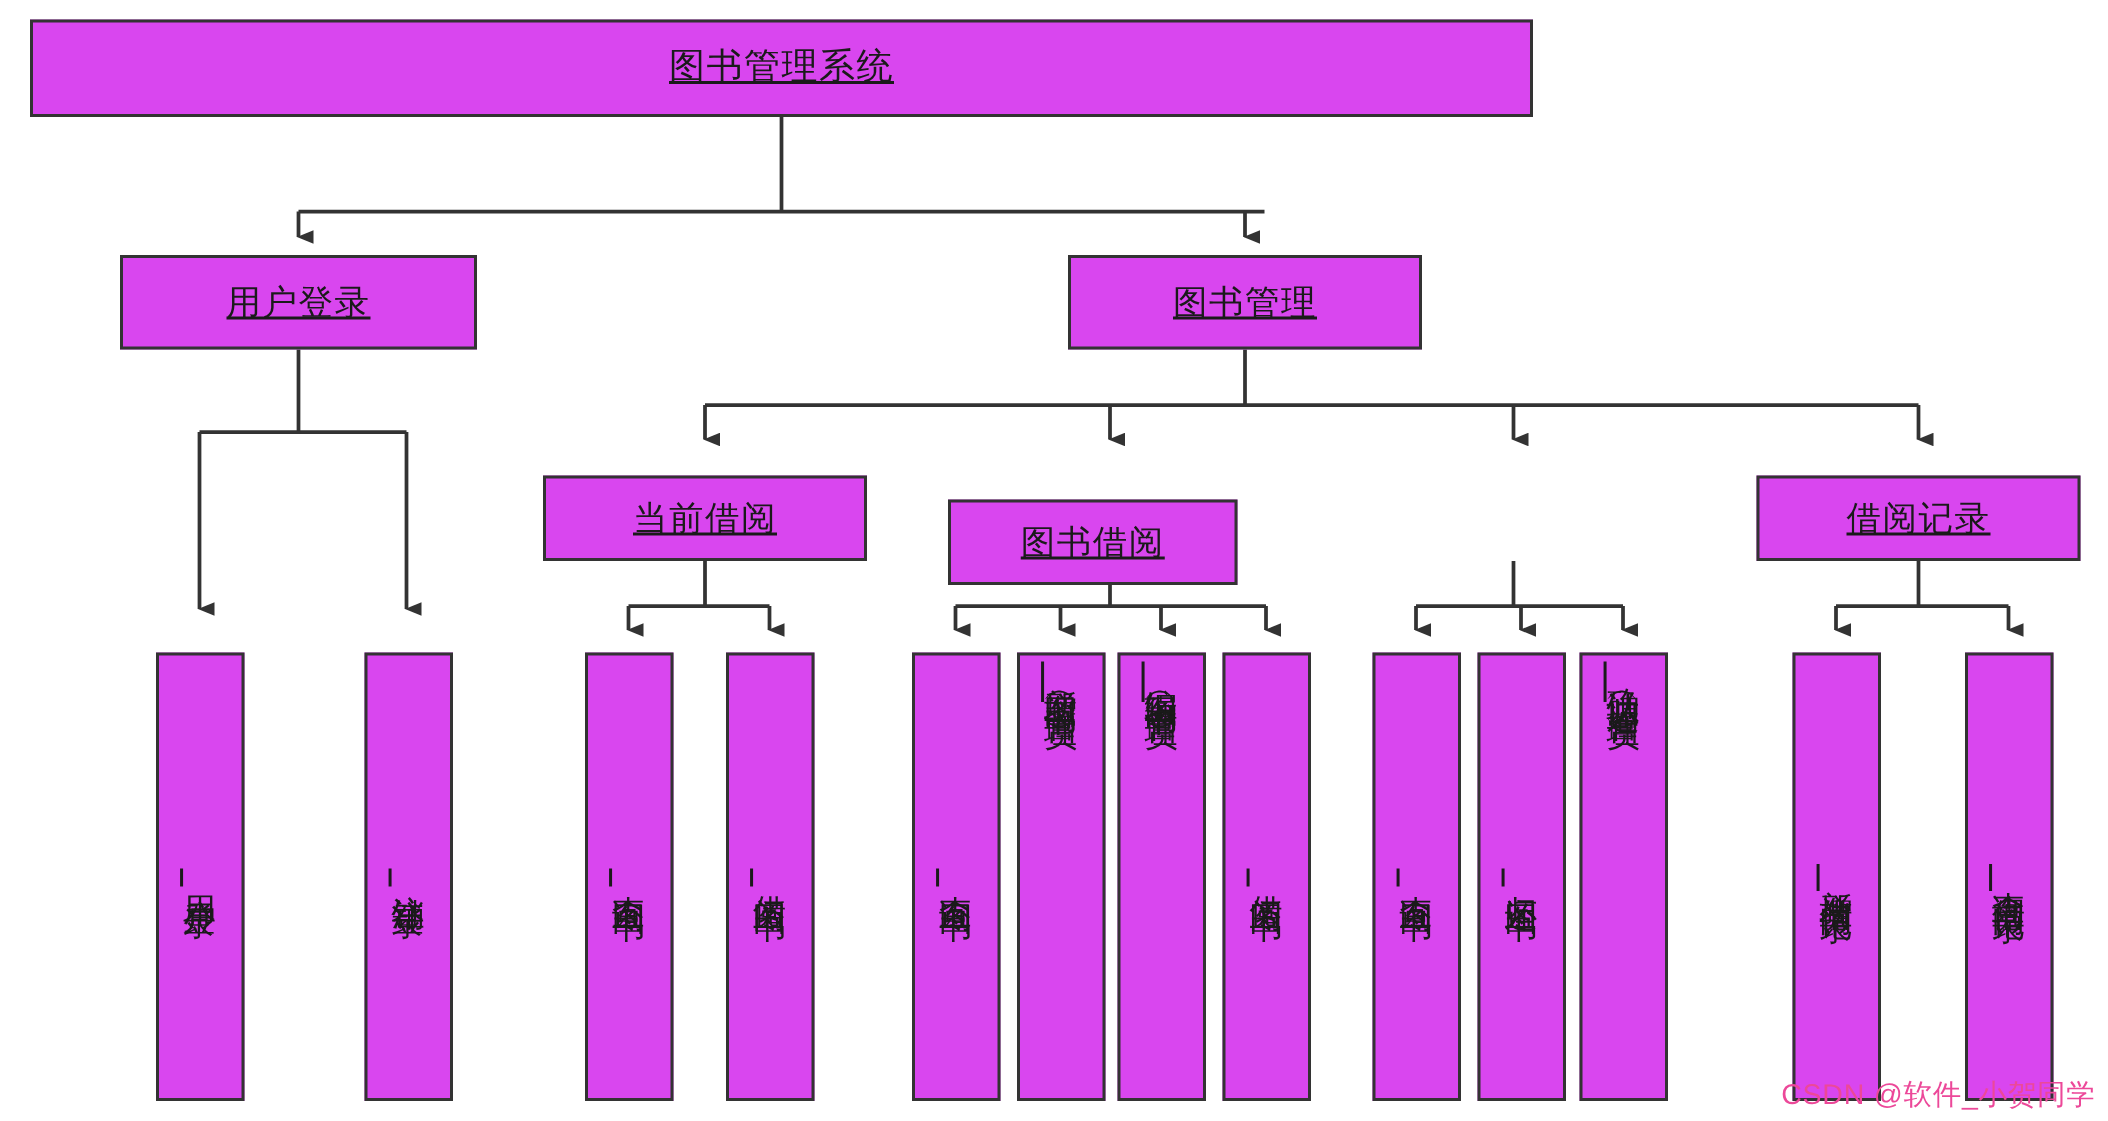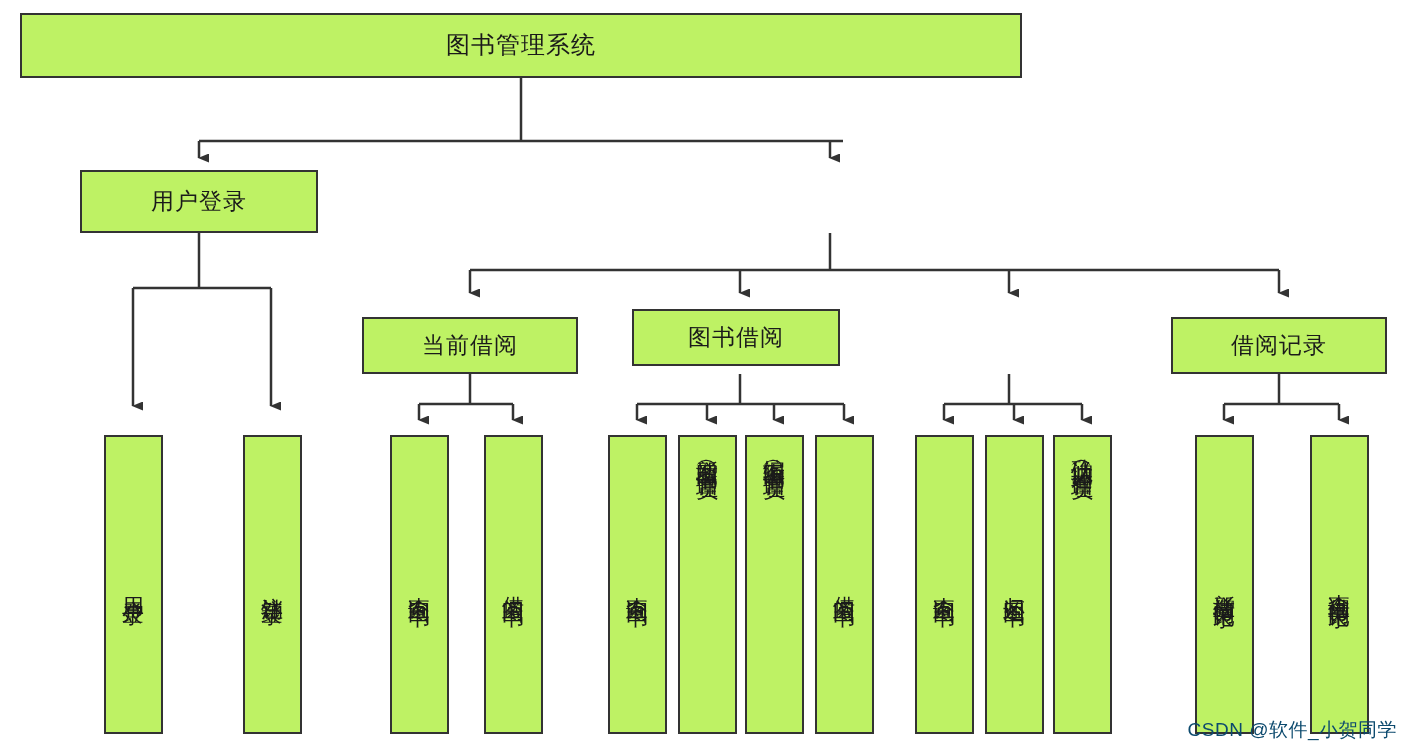--- a/index.html
+++ b/index.html
@@ -23,26 +23,27 @@
     left: 0;
     top: 0;
     width: 1405px;
     height: 747px;
     pointer-events: none;
   }
   .node {
     position: absolute;
     box-sizing: border-box;
     border: 2.5px solid #333333;
-    background: #bef264;
+    background: #d946ef;
     display: flex;
     align-items: center;
     justify-content: center;
     color: #1a1a1a;
     z-index: 2;
+    text-decoration: underline;
   }
   .node .label {
     display: block;
     text-align: center;
     line-height: 1.18;
     white-space: nowrap;
   }
   
   .node.horiz .label {
     font-size: 23px;
@@ -67,21 +68,21 @@
   }
   .node.vert.centered {
     align-items: center;
     padding-top: 0;
   }
   #watermark {
     position: absolute;
     right: 8px;
     bottom: 4px;
     font-size: 19px;
-    color: #0c4a6e;
+    color: #ec4899;
     letter-spacing: 0.5px;
     z-index: 3;
     white-space: nowrap;
     font-family: "Liberation Sans", "DejaVu Sans", sans-serif;
   }
 </style>
 </head>
 <body>
 
 <div id="canvas">
@@ -136,25 +137,28 @@
     </g>
   </svg>
 
   <div class="node horiz root" style="left:20px; top:13px; width:1002px; height:65px;">
     <span class="label">图书管理系统</span>
   </div>
 
   <div class="node horiz" style="left:80px; top:170px; width:238px; height:63px;">
     <span class="label">用户登录</span>
   </div>
+  <div class="node horiz" style="left:712px; top:170px; width:236px; height:63px;">
+    <span class="label">图书管理</span>
+  </div>
 
   <div class="node horiz" style="left:362px; top:317px; width:216px; height:57px;">
     <span class="label">当前借阅</span>
   </div>
-  <div class="node horiz" style="left:632px; top:309px; width:208px; height:57px;">
+  <div class="node horiz" style="left:632px; top:333px; width:193px; height:57px;">
     <span class="label">图书借阅</span>
   </div>
   <div class="node horiz" style="left:1171px; top:317px; width:216px; height:57px;">
     <span class="label">借阅记录</span>
   </div>
 
   <div class="node vert centered" style="left:104px; top:435px; width:59px; height:299px;">
     <span class="label">用户登录</span>
   </div>
   <div class="node vert centered" style="left:243px; top:435px; width:59px; height:299px;">

